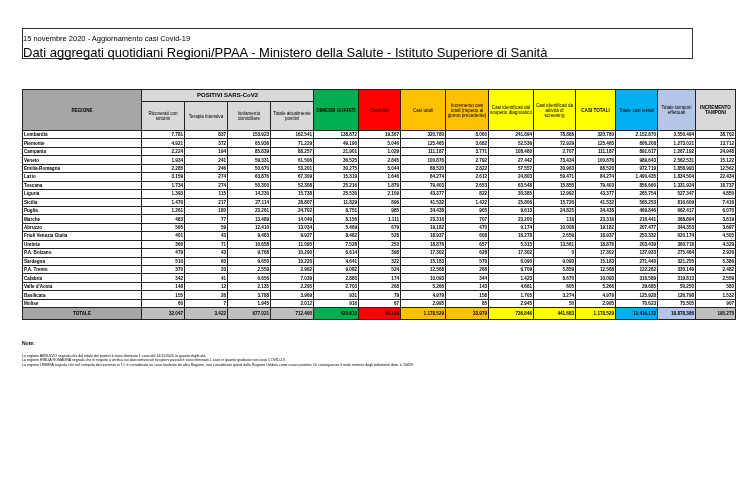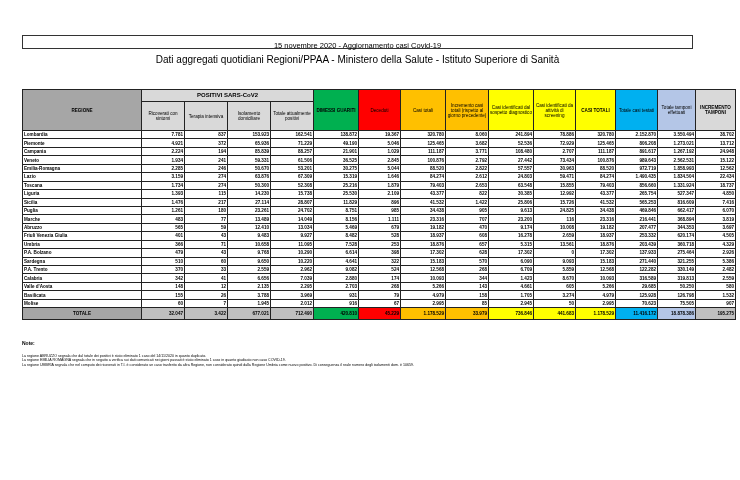--- a/index.html
+++ b/index.html
@@ -1,19 +1,19 @@
 <!DOCTYPE html>
 <html><head>
 <meta charset="utf-8">
 <style>
   * { box-sizing: border-box; margin: 0; padding: 0; }
   body { width: 740px; height: 480px; background: #ffffff; position: relative; overflow: hidden; font-family: "Liberation Sans", sans-serif; color: #000; }
-  .title-box { position: absolute; left: 22px; top: 35px; width: 671px; height: 14px; border: 1px solid #333; text-align: center; }
+  .title-box { position: absolute; left: 22px; top: 28px; width: 671px; height: 31px; border: 1px solid #333; }
   .title-box .t1 { font-size: 7.5px; line-height: 9px; margin-top: 5px; }
-  .title-box .t2 { font-size: 10px; line-height: 9px; margin-top: 5px; }
+  .title-box .t2 { font-size: 13px; line-height: 9px; margin-top: 5px; }
   table { position: absolute; left: 22px; top: 89px; border-collapse: collapse; table-layout: fixed; width: 673px; }
   td, th { border: 1px solid #222; font-size: 4.6px; line-height: 5px; padding: 0 1px; overflow: hidden; white-space: nowrap; }
   th { font-weight: normal; text-align: center; vertical-align: middle; white-space: normal; }
   thead tr.h1 th { height: 12px; }
   thead tr.h2 th { height: 29px; }
   th.reg { background: #a6a6a6; font-weight: bold; }
   th.pos-group { background: #d9d9d9; font-weight: bold; font-size: 6px; }
   th.pos { background: #d9d9d9; }
   th.green, td.green { background: #00b050; }
   th.red, td.red { background: #ff0000; }

